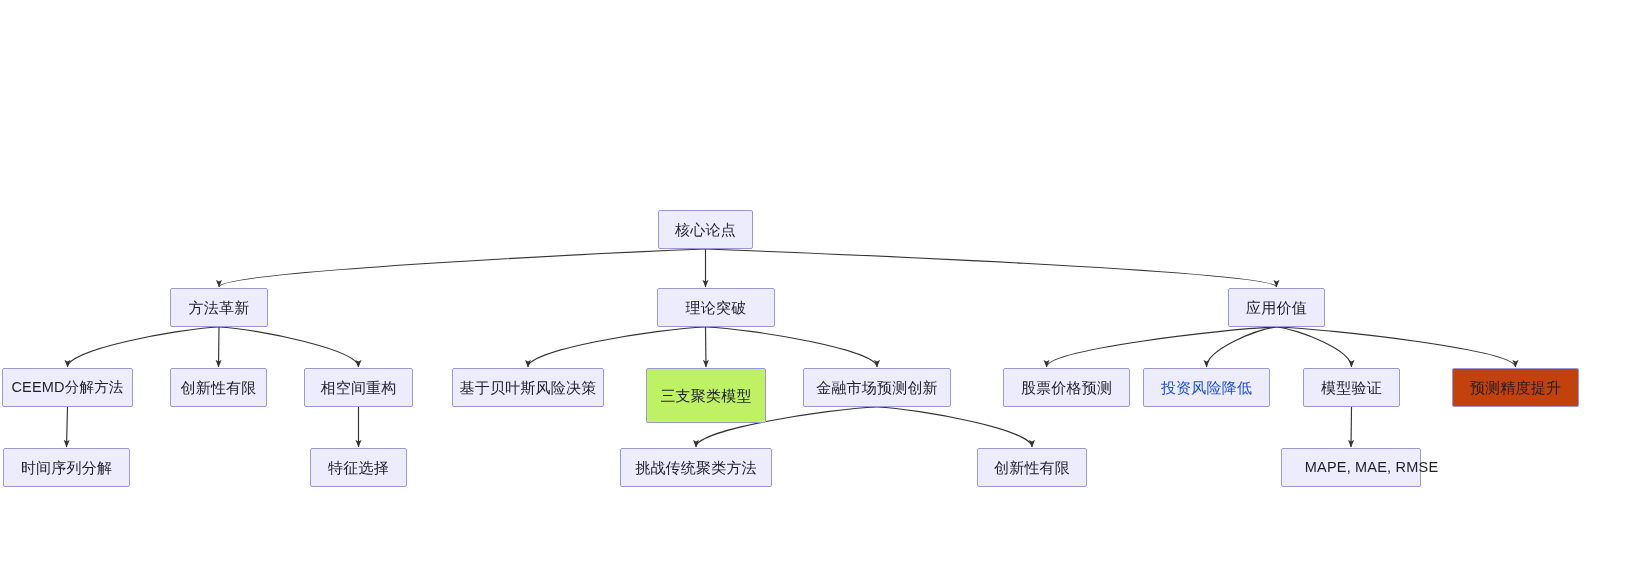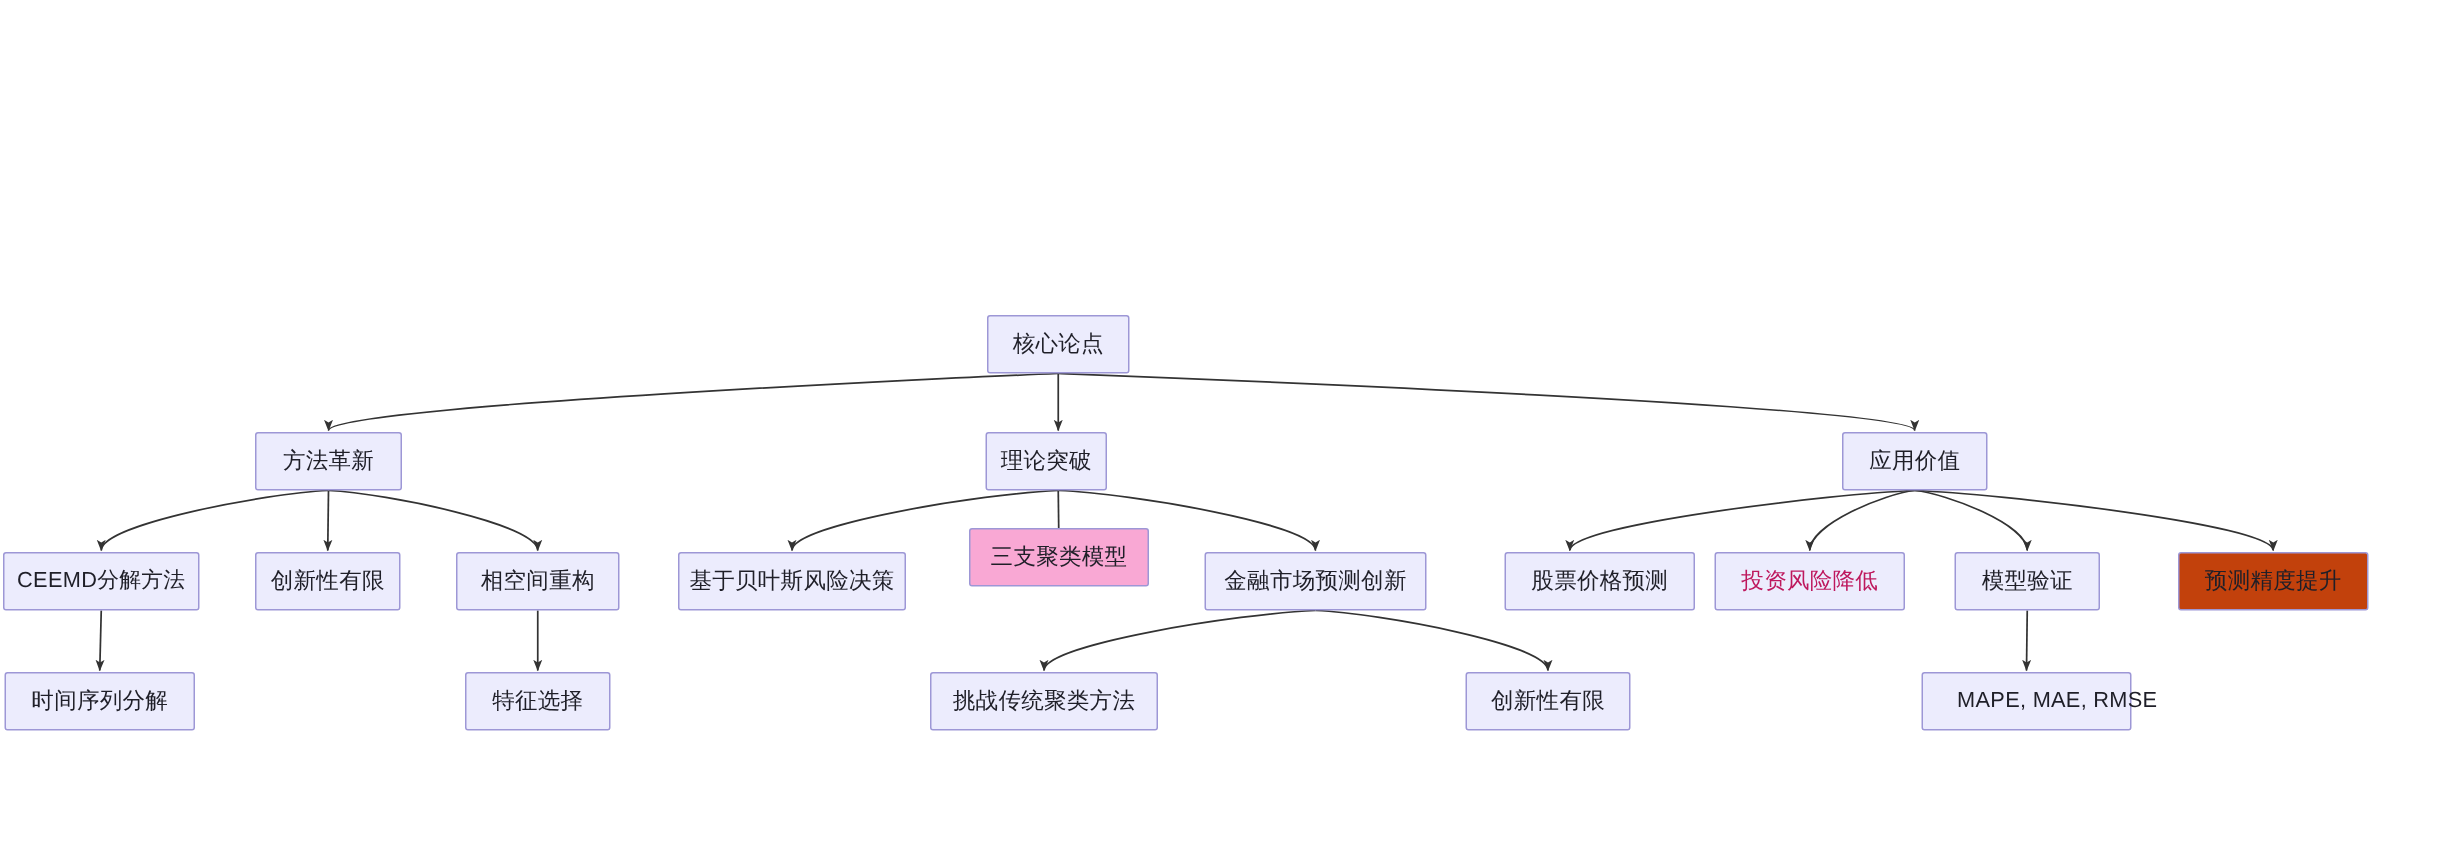--- a/index.html
+++ b/index.html
@@ -78,48 +78,48 @@
         <path d="M1351.5,407 L1351,447" fill="none" stroke="#333333" stroke-width="1.15" marker-end="url(#arrowhead)"></path>
       </g>
   </svg>
   <div id="nodes-layer">
       <div class="node" style="left: 658px; top: 210px; width: 95px; height: 39px; background: rgb(236, 236, 253); border-color: rgb(157, 151, 214); color: rgb(31, 31, 40);">
         <span class="node-label">核心论点</span>
       </div>
       <div class="node" style="left: 170px; top: 288px; width: 98px; height: 39px; background: rgb(236, 236, 253); border-color: rgb(157, 151, 214); color: rgb(31, 31, 40);">
         <span class="node-label">方法革新</span>
       </div>
-      <div class="node" style="left: 657px; top: 288px; width: 81px; height: 39px; background: rgb(236, 236, 253); border-color: rgb(157, 151, 214); color: rgb(31, 31, 40);">
+      <div class="node" style="left: 657px; top: 288px; width: 118px; height: 39px; background: rgb(236, 236, 253); border-color: rgb(157, 151, 214); color: rgb(31, 31, 40);">
         <span class="node-label">理论突破</span>
       </div>
       <div class="node" style="left: 1228px; top: 288px; width: 97px; height: 39px; background: rgb(236, 236, 253); border-color: rgb(157, 151, 214); color: rgb(31, 31, 40);">
         <span class="node-label">应用价值</span>
       </div>
       <div class="node" style="left: 2px; top: 368px; width: 131px; height: 39px; background: rgb(236, 236, 253); border-color: rgb(157, 151, 214); color: rgb(31, 31, 40);">
         <span class="node-label node-latin">CEEMD分解方法</span>
       </div>
       <div class="node" style="left: 170px; top: 368px; width: 97px; height: 39px; background: rgb(236, 236, 253); border-color: rgb(157, 151, 214); color: rgb(31, 31, 40);">
         <span class="node-label">创新性有限</span>
       </div>
       <div class="node" style="left: 304px; top: 368px; width: 109px; height: 39px; background: rgb(236, 236, 253); border-color: rgb(157, 151, 214); color: rgb(31, 31, 40);">
         <span class="node-label">相空间重构</span>
       </div>
       <div class="node" style="left: 452px; top: 368px; width: 152px; height: 39px; background: rgb(236, 236, 253); border-color: rgb(157, 151, 214); color: rgb(31, 31, 40);">
         <span class="node-label">基于贝叶斯风险决策</span>
       </div>
-      <div class="node" style="left: 646px; top: 352px; width: 120px; height: 39px; background: #f9a8d4; border-color: rgb(157, 151, 214); color: rgb(31, 31, 40);">
+      <div class="node" style="left: 646px; top: 368px; width: 120px; height: 55px; background: #bef264; border-color: rgb(157, 151, 214); color: rgb(31, 31, 40);">
         <span class="node-label">三支聚类模型</span>
       </div>
       <div class="node" style="left: 803px; top: 368px; width: 148px; height: 39px; background: rgb(236, 236, 253); border-color: rgb(157, 151, 214); color: rgb(31, 31, 40);">
         <span class="node-label">金融市场预测创新</span>
       </div>
       <div class="node" style="left: 983px; top: 368px; width: 127px; height: 39px; background: rgb(236, 236, 253); border-color: rgb(157, 151, 214); color: rgb(31, 31, 40); margin-left: 20px;">
         <span class="node-label">股票价格预测</span>
       </div>
-      <div class="node" style="left: 1143px; top: 368px; width: 127px; height: 39px; background: rgb(236, 236, 253); border-color: rgb(157, 151, 214); color: #be185d;">
+      <div class="node" style="left: 1143px; top: 368px; width: 127px; height: 39px; background: rgb(236, 236, 253); border-color: rgb(157, 151, 214); color: #1d4ed8;">
         <span class="node-label">投资风险降低</span>
       </div>
       <div class="node" style="left: 1303px; top: 368px; width: 97px; height: 39px; background: rgb(236, 236, 253); border-color: rgb(157, 151, 214); color: rgb(31, 31, 40);">
         <span class="node-label">模型验证</span>
       </div>
       <div class="node" style="left: 1452px; top: 368px; width: 127px; height: 39px; background: #c2410c; border-color: rgb(157, 151, 214); color: rgb(31, 31, 40);">
         <span class="node-label">预测精度提升</span>
       </div>
       <div class="node" style="left: 3px; top: 448px; width: 127px; height: 39px; background: rgb(236, 236, 253); border-color: rgb(157, 151, 214); color: rgb(31, 31, 40);">
         <span class="node-label">时间序列分解</span>

